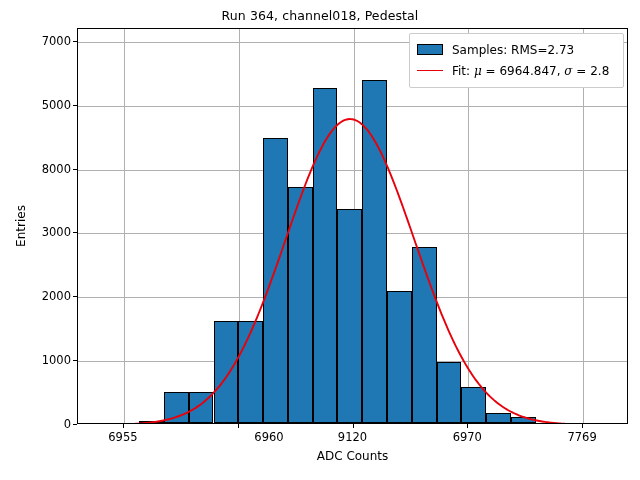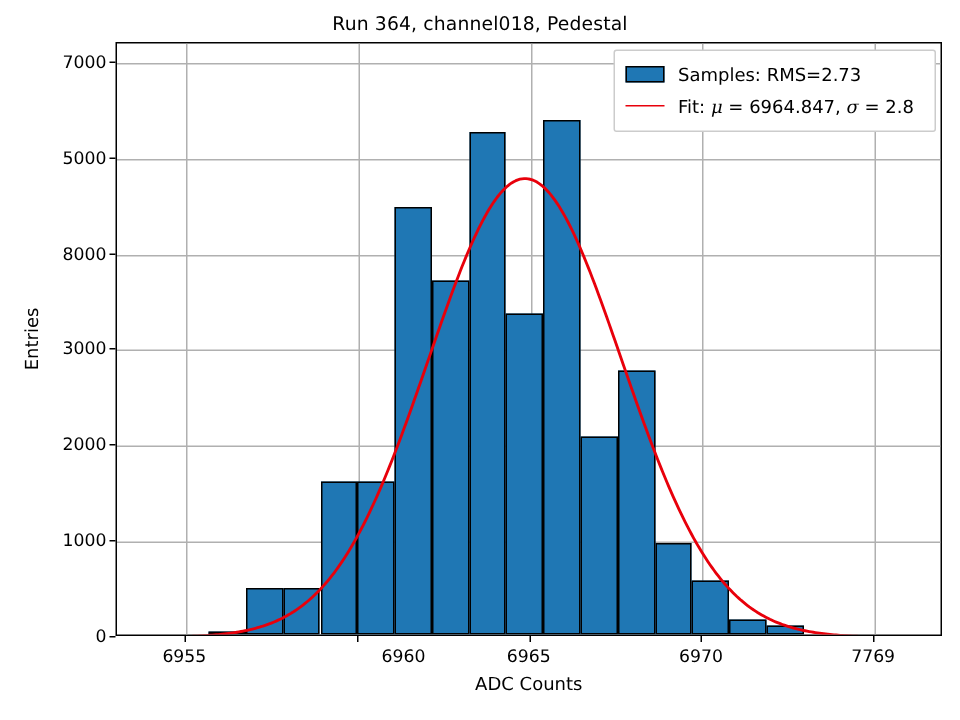--- a/index.html
+++ b/index.html
@@ -188,21 +188,21 @@
       <div class="ytick-mark" style="top: 140.5px;"></div>
       <div class="ytick-mark" style="top: 76.6px;"></div>
       <div class="ytick-mark" style="top: 12.8px;"></div>
     </div>
   <div id="xtick-area">
       <div class="xtick-mark" style="left: 45.9px;"></div>
       <div class="xtick-label" style="left: 45.9px;">6955</div>
       <div class="xtick-mark" style="left: 160.7px;"></div>
       <div class="xtick-label" style="left: 144px; margin-left: 48px;">6960</div>
       <div class="xtick-mark" style="left: 275.5px;"></div>
-      <div class="xtick-label" style="left: 275.5px;">6965</div>
+      <div class="xtick-label" style="left: 275.5px;">9120</div>
       <div class="xtick-mark" style="left: 390.3px;"></div>
       <div class="xtick-label" style="left: 390.3px;">6970</div>
       <div class="xtick-mark" style="left: 505.1px;"></div>
       <div class="xtick-label" style="left: 505.1px;">7769</div>
     </div>
 
   <div id="plot-area">
     <div id="gridlines">
         <div class="gridline-h" style="top: 332.1px;"></div>
         <div class="gridline-h" style="top: 268.3px;"></div>

